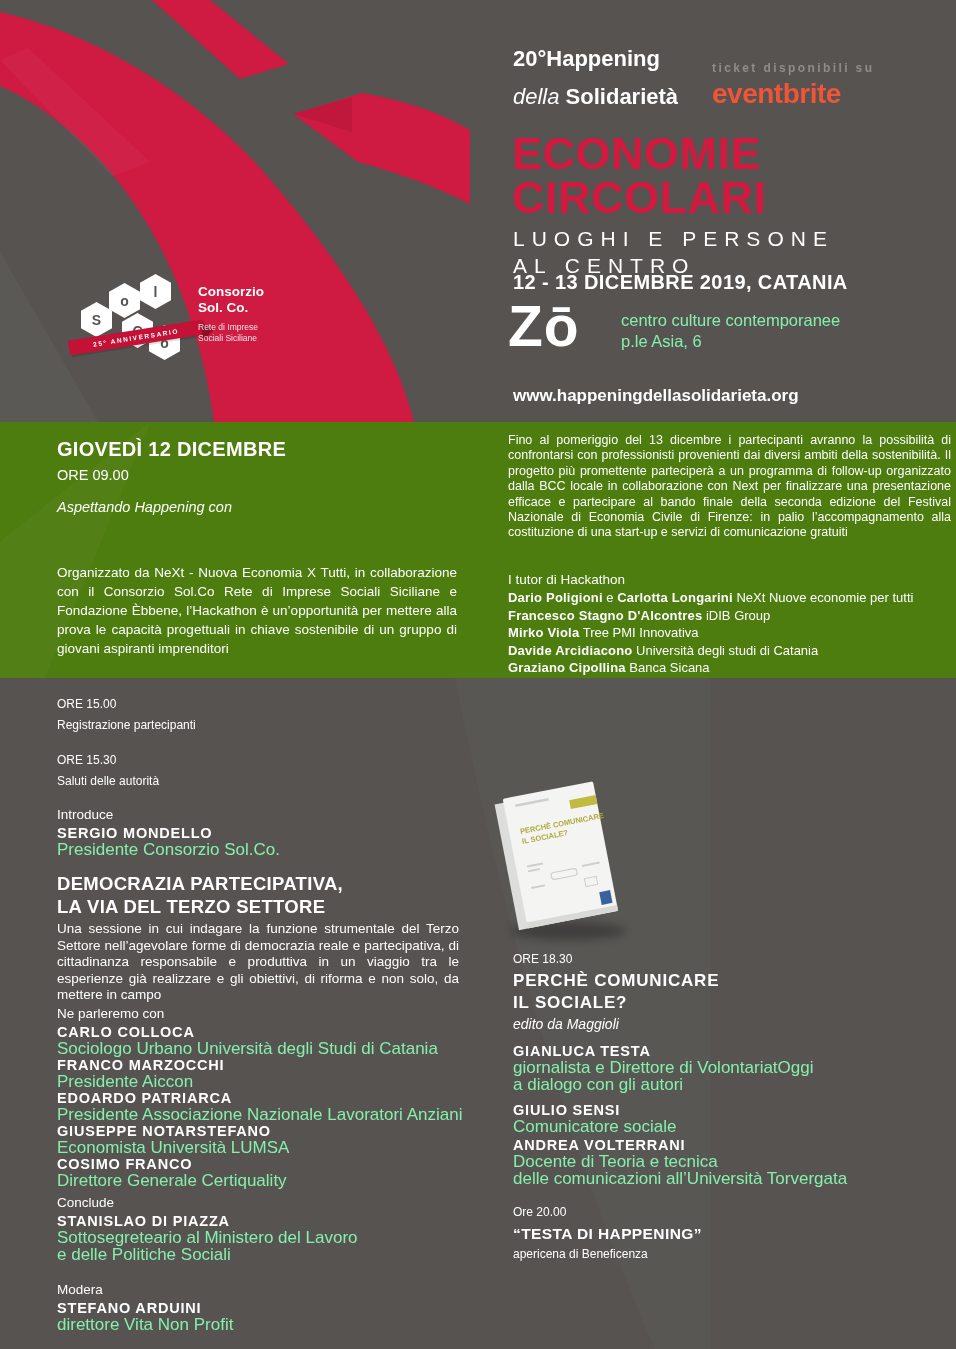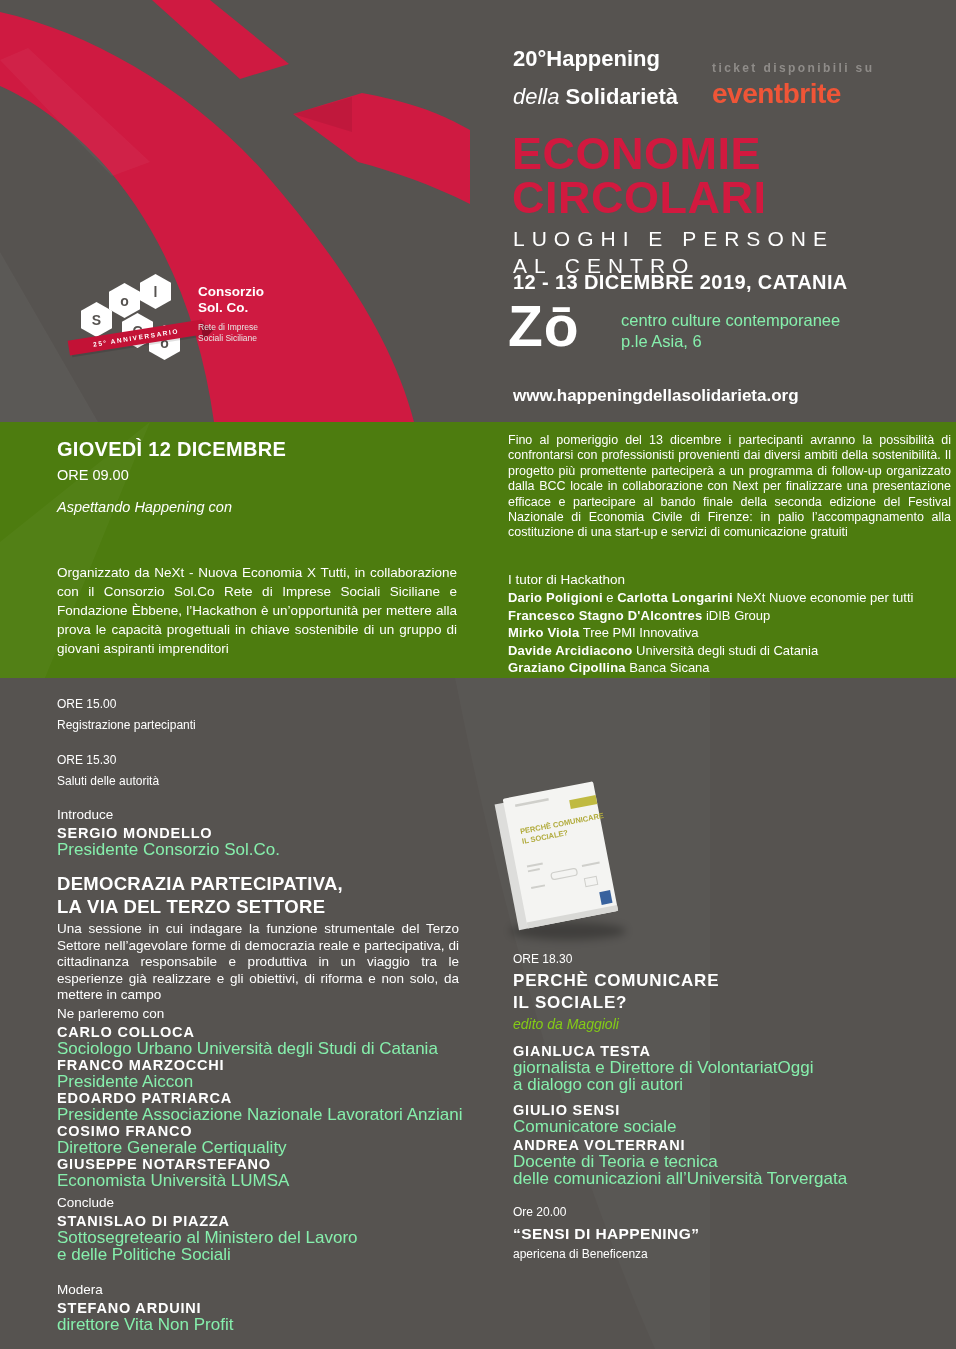--- a/index.html
+++ b/index.html
@@ -72,21 +72,21 @@
   .bottom { position:absolute; left:0; top:678px; width:956px; height:671px; }
   .blk { position:absolute; }
   .t-line { font-size:12px; line-height:21px; }
   .label { font-size:13.5px; line-height:18px; }
   .pname { font-size:14.5px; font-weight:800; letter-spacing:0.8px; line-height:18px; }
   .prole { font-size:17px; line-height:16.5px; color:#86efac; }
   .demo-title { font-size:18.5px; font-weight:800; line-height:23px; letter-spacing:0.3px; }
   .demo-body { width:402px; font-size:13.5px; line-height:16.5px; text-align:justify; }
   .panel-item { height:33px; }
   .ev-title { font-size:17px; font-weight:800; letter-spacing:0.8px; line-height:22px; }
-  .ev-note { font-size:14px; font-style:italic; line-height:20px; color:#84cc16; }
+  .ev-note { font-size:14px; font-style:italic; line-height:20px; color:#ffffff; }
   .final-title { font-size:15.5px; font-weight:800; letter-spacing:0.4px; line-height:21px; }
 
   
   .col-l { left:57px; } .col-r { left:513px; }
 </style>
 </head>
 <body>
 
 <div class="poster">
 
@@ -229,27 +229,27 @@
           <div class="pname">FRANCO MARZOCCHI</div>
           <div class="prole">Presidente Aiccon</div>
         </div>
 
         <div class="panel-item">
           <div class="pname">EDOARDO PATRIARCA</div>
           <div class="prole">Presidente Associazione Nazionale Lavoratori Anziani</div>
         </div>
 
         <div class="panel-item">
+          <div class="pname">GIUSEPPE NOTARSTEFANO</div>
+          <div class="prole">Economista Università LUMSA</div>
+        </div>
+
+        <div class="panel-item">
           <div class="pname">COSIMO FRANCO</div>
           <div class="prole">Direttore Generale Certiquality</div>
-        </div>
-
-        <div class="panel-item">
-          <div class="pname">GIUSEPPE NOTARSTEFANO</div>
-          <div class="prole">Economista Università LUMSA</div>
         </div>
       </div>
 
     <div class="blk col-l" style="top:516px">
       <div class="label">Conclude</div>
       <div class="pname">STANISLAO DI PIAZZA</div>
       <div class="prole">Sottosegreteario al Ministero del Lavoro</div>
       <div class="prole">e delle Politiche Sociali</div>
     </div>
 
@@ -303,18 +303,18 @@
     </div>
 
     <div class="blk col-r" style="top:458px">
       <div class="pname">ANDREA VOLTERRANI</div>
       <div class="prole">Docente di Teoria e tecnica</div>
       <div class="prole">delle comunicazioni all’Università Torvergata</div>
     </div>
 
     <div class="blk col-r" style="top:524px">
       <div class="t-line">Ore 20.00</div>
-      <div class="final-title">“SENSI DI HAPPENING”</div>
+      <div class="final-title">“TESTA DI HAPPENING”</div>
       <div class="t-line">apericena di Beneficenza</div>
     </div>
   </div>
 
 </div>
 
 </body></html>

